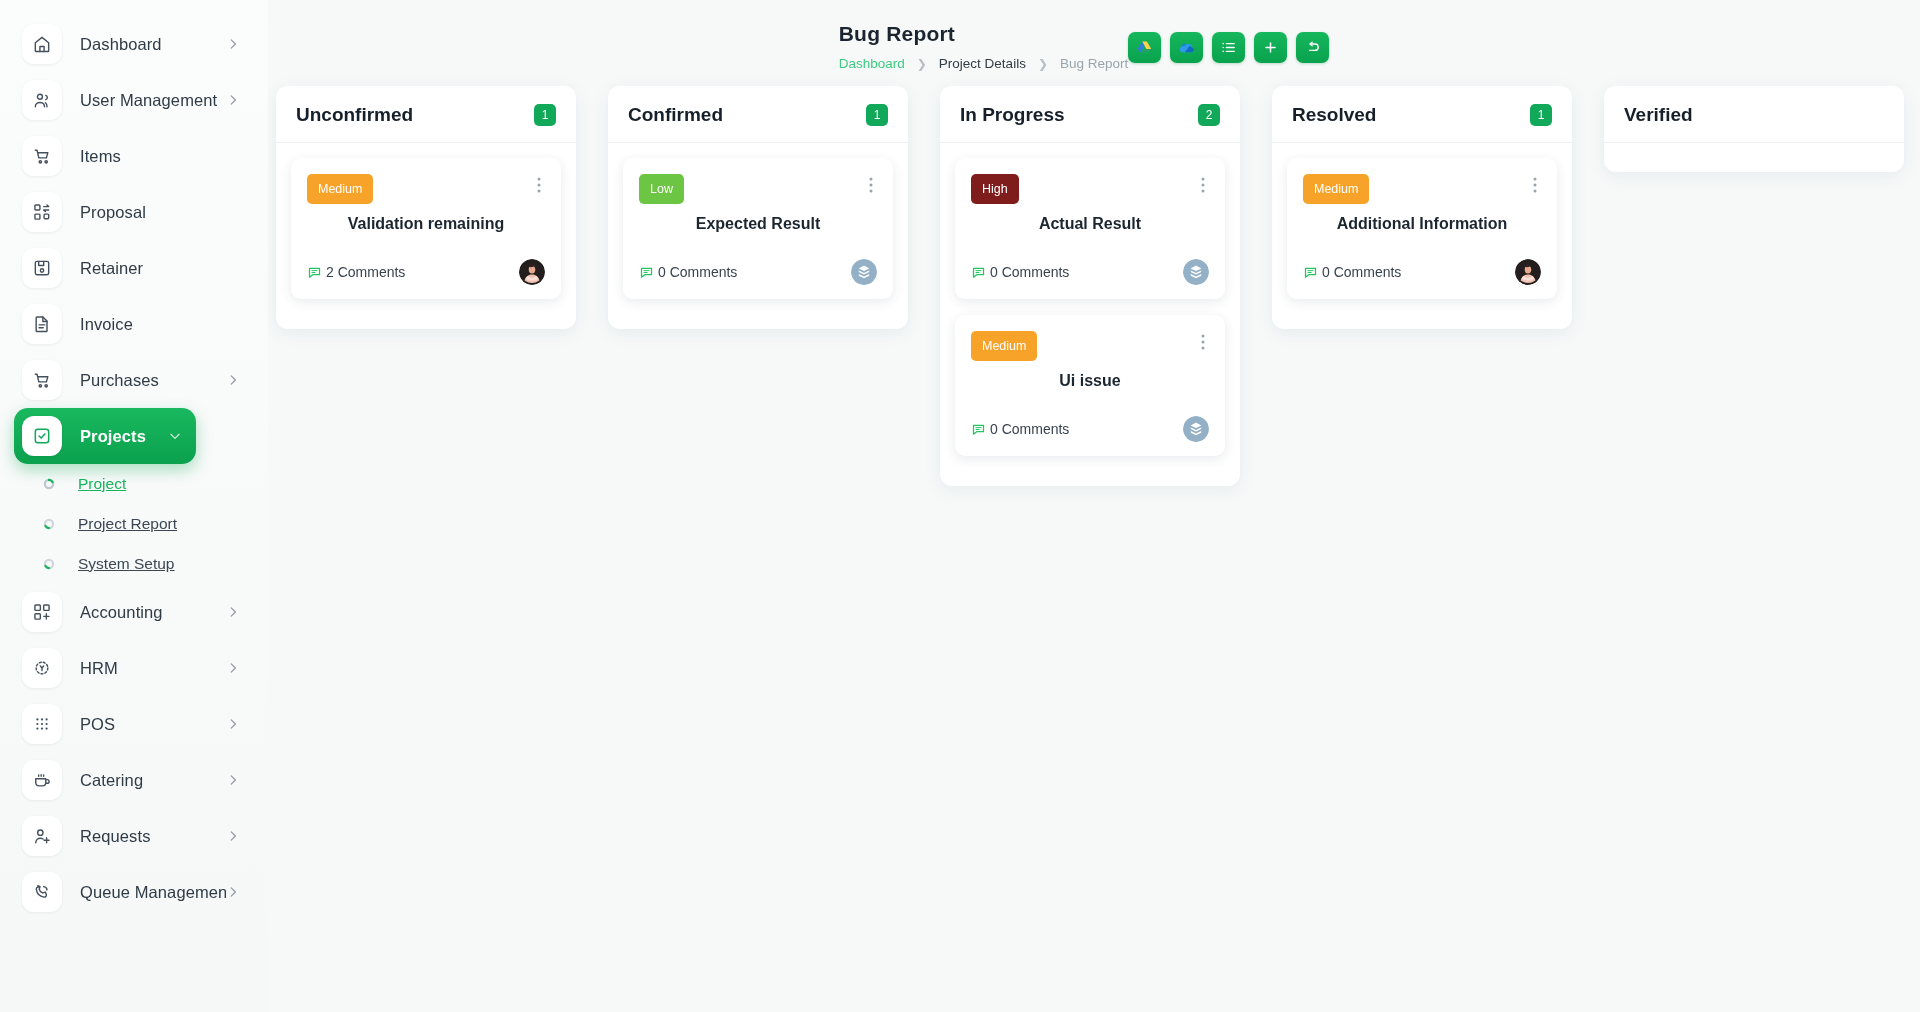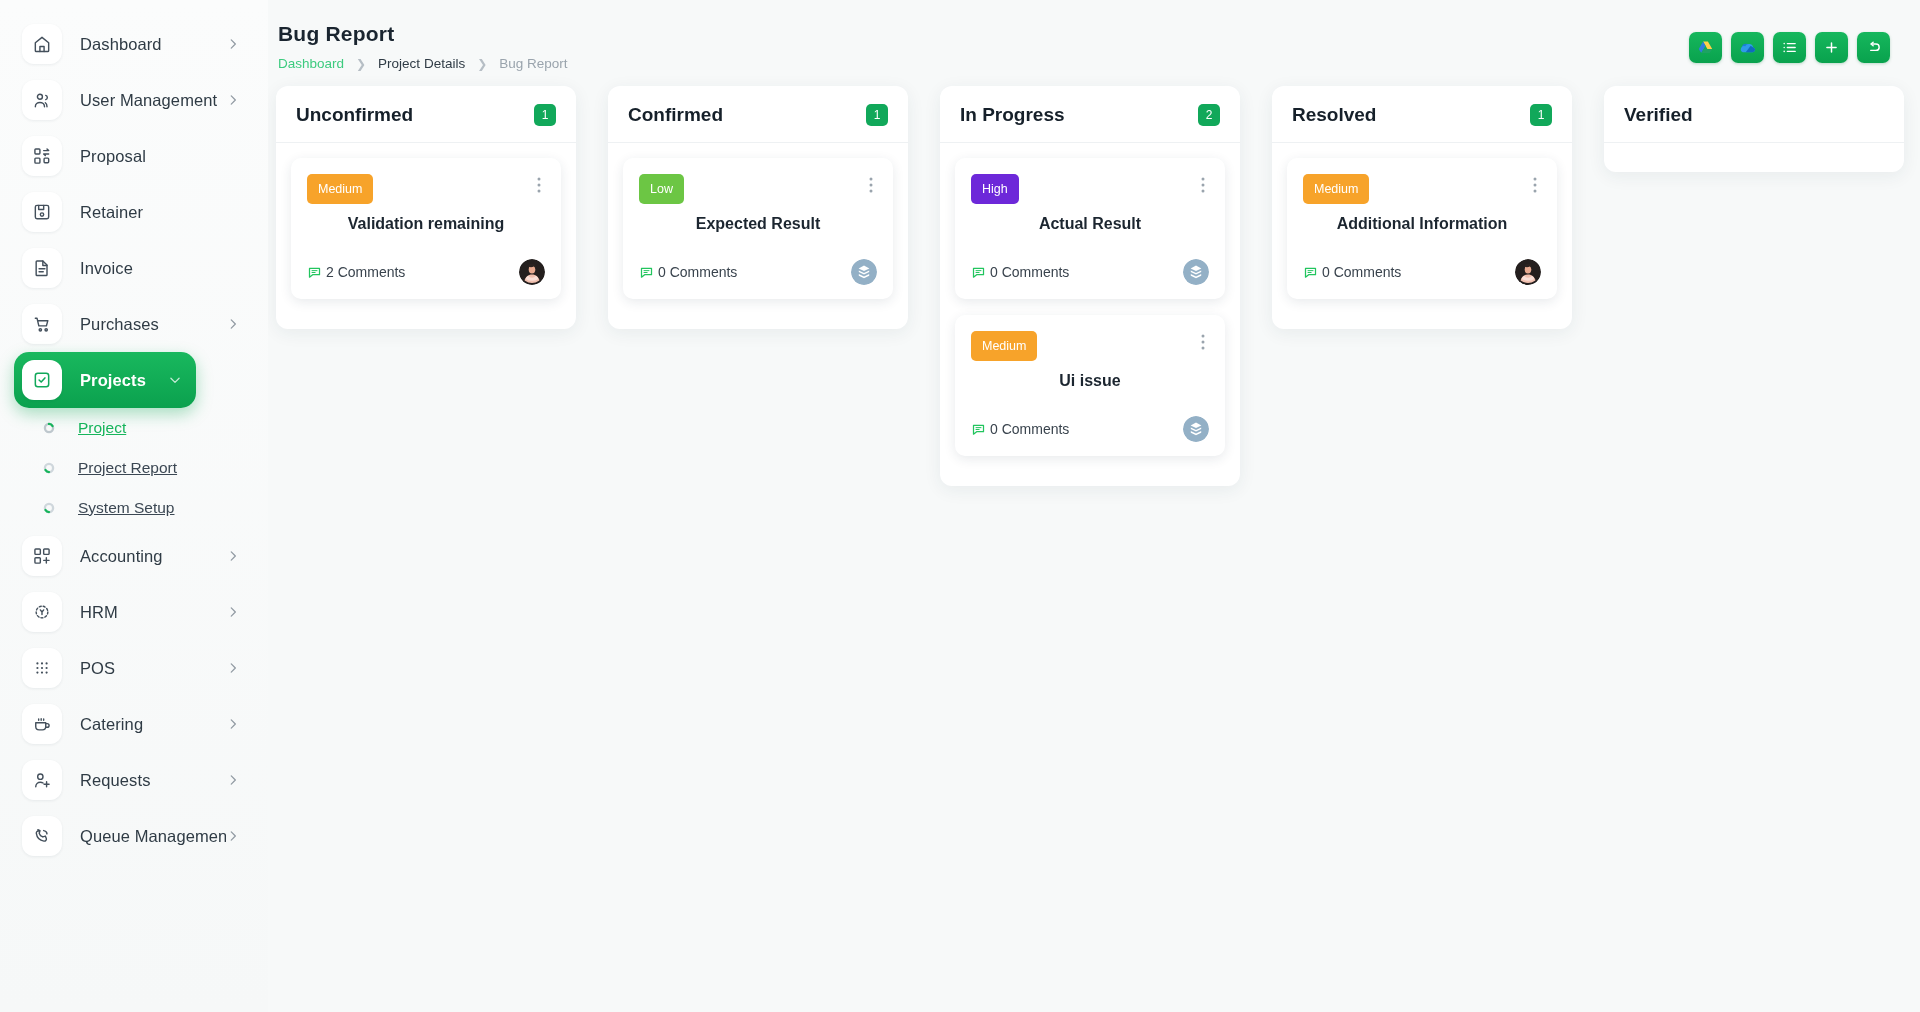--- a/index.html
+++ b/index.html
@@ -44,21 +44,21 @@
     letter-spacing: .1px;
     white-space: nowrap;
     overflow: hidden;
   }
   .nav-caret { width: 14px; height: 14px; flex: 0 0 14px; opacity:.75; }
   .nav-caret svg { width: 14px; height: 14px; display:block; }
 
   .nav-item.active {
     background: linear-gradient(180deg,#19b85e 0%, #0ba14e 100%);
     box-shadow: 0 6px 16px rgba(16,170,85,.35);
-    margin-left: 14px; margin-right: 72px; border-radius: 15px;
+    margin-left: 14px; margin-right: 72px;
   }
   .nav-item.active .nav-label { color: #fff; font-weight: bold; }
   .nav-item.active .nav-ico { background:#fff; }
   .nav-item.active .nav-caret svg { stroke:#fff; }
 
   .sub-item {
     display:flex; align-items:center;
     height: 40px;
     margin: 0 14px;
     padding-left: 28px;
@@ -67,21 +67,21 @@
     color:#3b4753;
     text-decoration:underline;
   }
   .sub-bullet { width: 14px; height: 14px; flex:0 0 14px; margin-right: 22px; }
   .sub-bullet svg { width:14px; height:14px; display:block; }
   .sub-item.current { color:#17b55c; }
 
   
   #main { flex:1 1 auto; position:relative; overflow:hidden; }
   #topbar {
-    display:flex; align-items:flex-start; justify-content:space-between;
+    display:flex; align-items:flex-start; justify-content:center;
     padding: 22px 30px 0 10px;
     height: 84px;
   }
   #page-title {
     font-size: 21px; font-weight: bold; color:#1a2530; letter-spacing:.2px;
   }
   #breadcrumb { display:flex; align-items:center; margin-top:10px; font-size:13.5px; }
   .crumb { color:#2f3b45; }
   .crumb.first { color:#3dcb7f; }
   .crumb.last { color:#9aa4ad; }
@@ -136,21 +136,21 @@
   }
   .card-top { display:flex; align-items:flex-start; justify-content:space-between; }
   .prio {
     display:inline-flex; align-items:center; justify-content:center;
     height: 30px; padding: 0 11px;
     border-radius: 5px;
     font-size: 12.5px; color:#fff;
   }
   .prio.medium { background:#f7a32a; }
   .prio.low     { background:#6cc644; }
-  .prio.high    { background:#6d28d9; }
+  .prio.high    { background:#7f1d1d; }
   .dots { padding: 3px 4px; cursor:pointer; }
   .dots svg { display:block; }
   .card-title {
     font-size: 16px; font-weight: bold; color:#1c2630;
     margin-top: 11px;
     text-align: center;
   }
   .card-foot {
     display:flex; align-items:center; justify-content:space-between;
     margin-top: 26px;
@@ -190,20 +190,30 @@
             <path d="M16.5 6.5a2.6 2.6 0 0 1 0 5"></path>
             <path d="M18 20c0-2.2-.8-3.8-2-4.7"></path>
           </svg>
         </span>
         <span class="nav-label">User Management</span>
         <span class="nav-caret">
           <svg viewBox="0 0 24 24" fill="none" stroke="#6f7b86" stroke-width="2.2" stroke-linecap="round" stroke-linejoin="round">
             <path d="M9 5l7 7-7 7"></path>
           </svg>
         </span>
+      </div>
+      <div class="nav-item">
+        <span class="nav-ico">
+          <svg viewBox="0 0 24 24" fill="none" stroke="#44505c" stroke-width="1.7" stroke-linecap="round" stroke-linejoin="round">
+            <path d="M4 5h2l2.2 9.2h9.1L19 8H7"></path>
+            <circle cx="10" cy="19" r="1.4"></circle>
+            <circle cx="17" cy="19" r="1.4"></circle>
+          </svg>
+        </span>
+        <span class="nav-label">Items</span>
       </div>
       <div class="nav-item">
         <span class="nav-ico">
           <svg viewBox="0 0 24 24" fill="none" stroke="#44505c" stroke-width="1.7" stroke-linecap="round" stroke-linejoin="round">
             <rect x="3.5" y="3.5" width="6" height="6" rx="1"></rect>
             <rect x="3.5" y="14.5" width="6" height="6" rx="1"></rect>
             <path d="M14 5.5h6l-2-2M20 9.5h-6l2 2"></path>
             <rect x="14.5" y="14.5" width="5.5" height="5.5" rx="1"></rect>
           </svg>
         </span>

